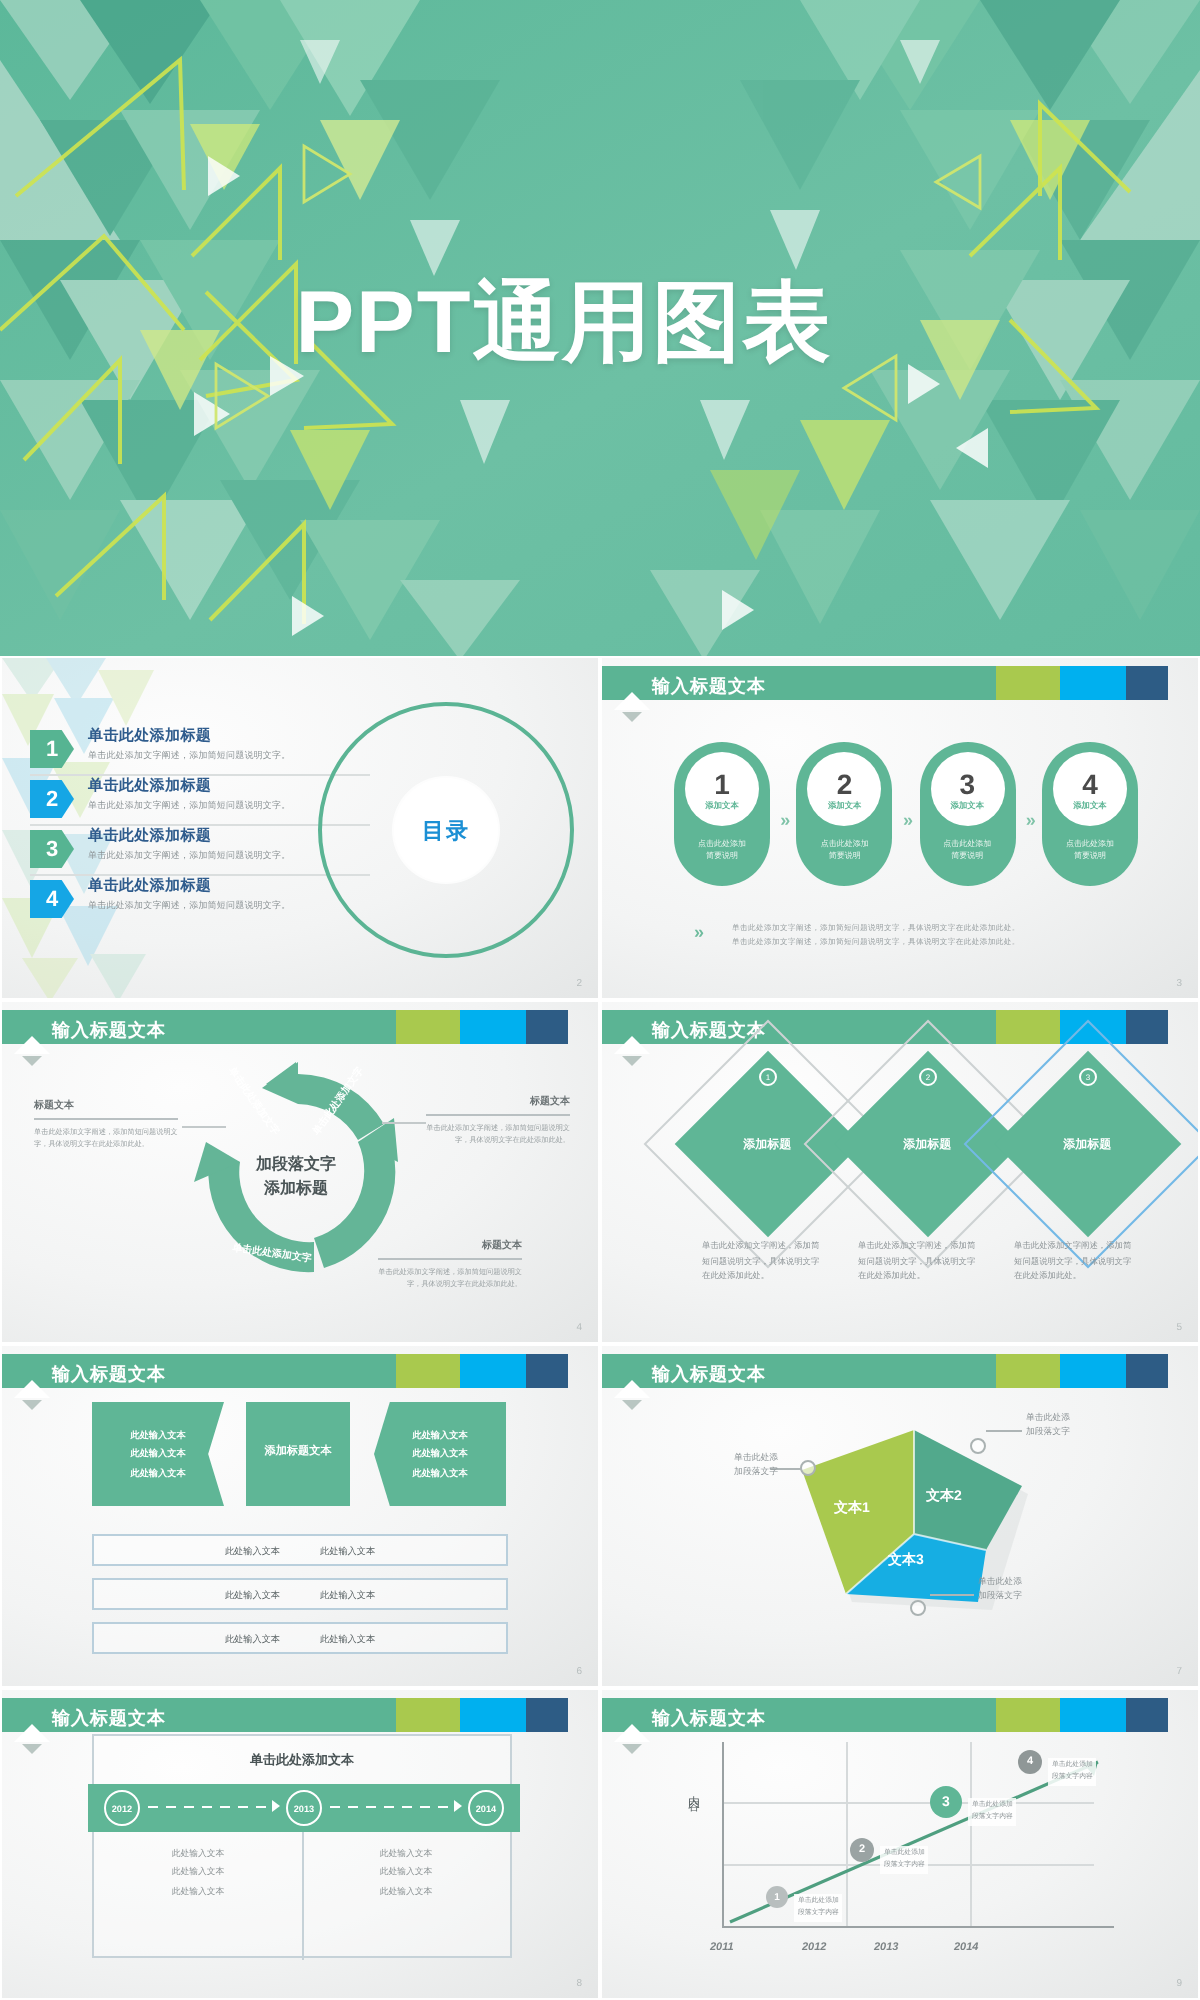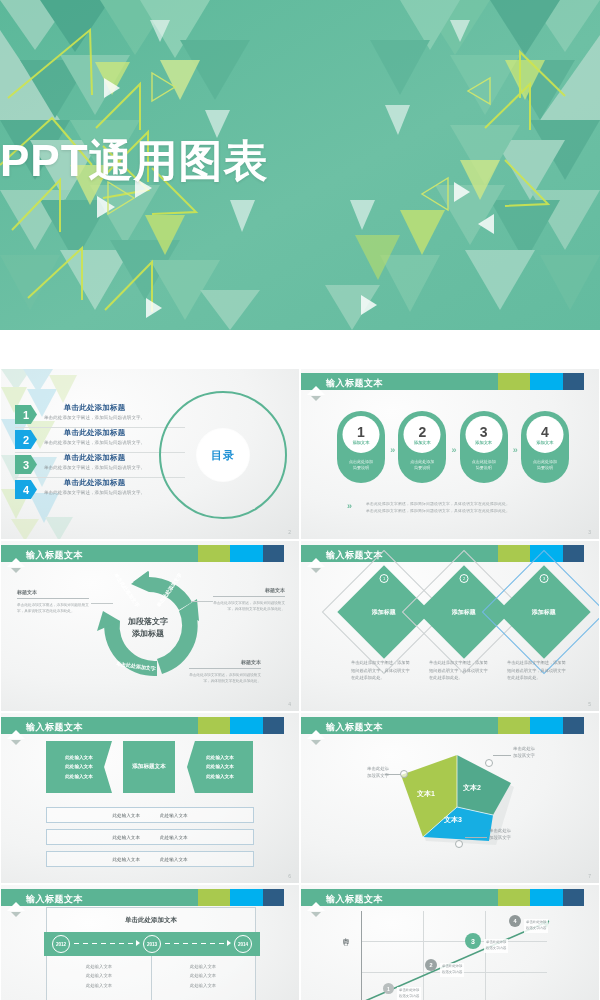--- a/index.html
+++ b/index.html
@@ -13,33 +13,33 @@
 
   
   .cover {
     position: absolute; left:0; top:0; width:600px; height:330px;
     background: linear-gradient(135deg,#5fb89a 0%, #64bda0 40%, #6cc0a4 100%);
     overflow: hidden;
   }
   .cover svg { position:absolute; left:0; top:0; width:600px; height:330px; }
   .cover-title {
     position:absolute; left:0; top:132px; width:564px;
-    text-align:left;
+    text-align:center;
     font-size:44px; font-weight:bold; color:#ffffff;
     letter-spacing:1px;
     text-shadow:0 1px 3px rgba(0,0,0,.12);
   }
 
   
   .slide {
     position:absolute; overflow:hidden;
     background: radial-gradient(ellipse at 30% 25%, #fdfdfd 0%, #f3f4f4 55%, #e4e6e6 100%);
     border: 1px solid #ffffff;
   }
-  .s-w { width:300px;margin-top:40px; }
+  .s-w { width:300px; }
   .s-h { height:172px; }
 
   
   .hdr {
     position:absolute; left:0; top:4px; height:17px; width:100%;
   }
   .hdr-green {
     position:absolute; left:0; top:0; height:17px; width:66%;
     background:#5bb494;
   }
@@ -72,21 +72,21 @@
   .toc-row { position:relative; height:25px; border-bottom:1px solid #dadede; }
   .toc-badge {
     position:absolute; left:0; top:2px; width:22px; height:19px;
     color:#fff; font-size:11px; font-weight:bold;
     display:flex; align-items:center; justify-content:center;
     clip-path: polygon(0 0, 72% 0, 100% 50%, 72% 100%, 0 100%);
   }
   .b-green { background:#56b492; }
   .b-blue  { background:#15a6e5; }
   .toc-txt { position:absolute; left:29px; top:0px; }
-  .toc-title { font-size:7.5px; font-weight:bold; color:#2f5c8d; letter-spacing:.2px;text-align:center; }
+  .toc-title { font-size:7.5px; font-weight:bold; color:#2f5c8d; letter-spacing:.2px; }
   .toc-sub { font-size:4.5px; color:#8d9497; margin-top:2px; letter-spacing:.1px; }
   .s2ring {
     position:absolute; right:12px; top:22px; width:128px; height:128px;
     border-radius:50%; border:2px solid #5bb494; padding:5px;
   }
   .s2photo {
     width:100%; height:100%; border-radius:50%;
     background:
       linear-gradient(105deg,#e9eef2 0%,#cfd9e2 28%,#8d9aa6 45%,#4b5560 62%,#2b3a52 78%,#14203a 100%);
     position:relative; overflow:hidden;

